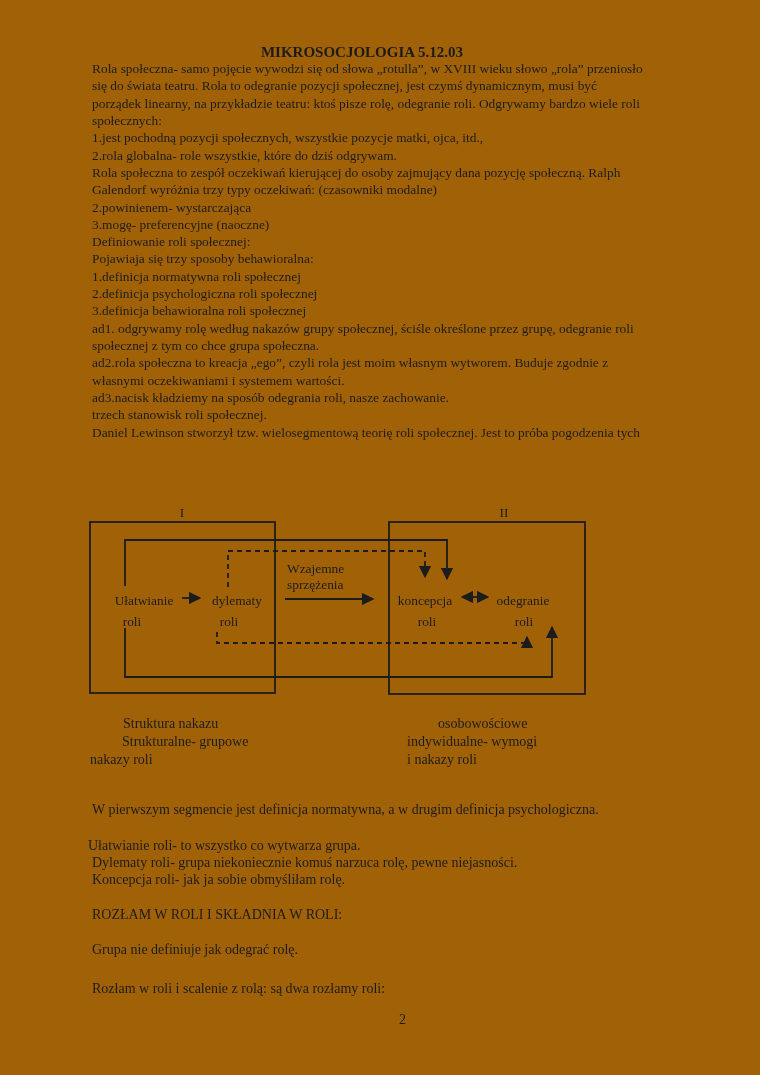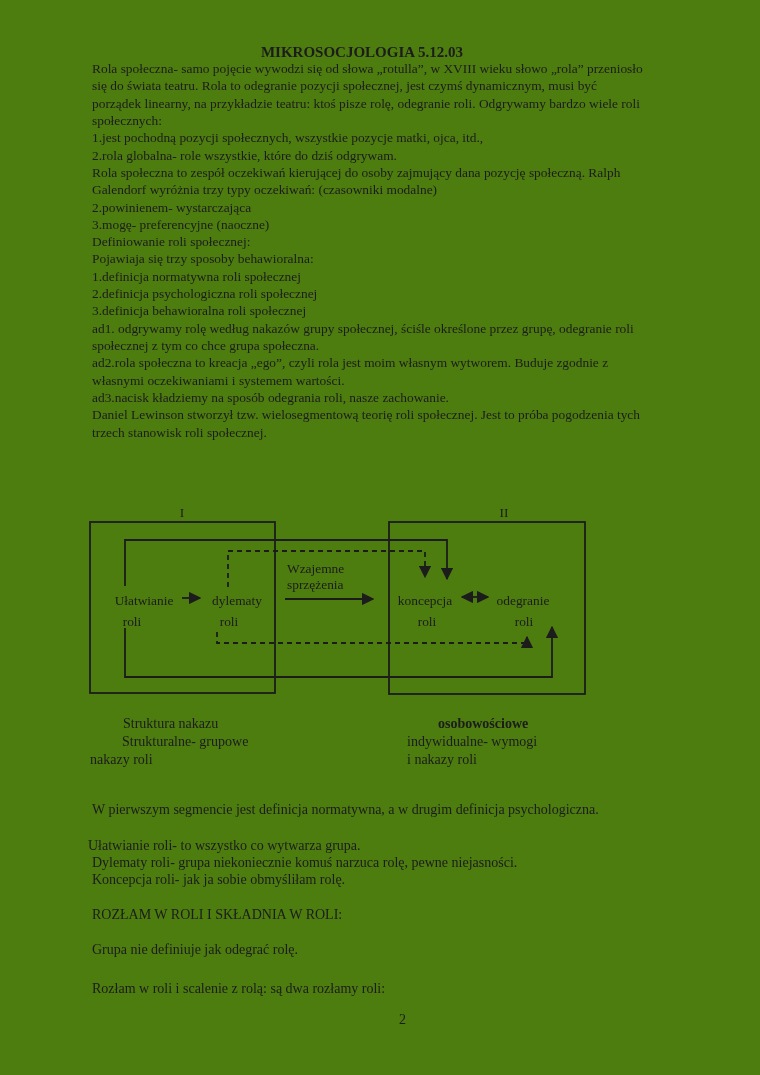--- a/index.html
+++ b/index.html
@@ -1,19 +1,19 @@
 <!DOCTYPE html>
 <html><head>
 <meta charset="utf-8">
 <style>
   html,body{margin:0;padding:0;background:#888;}
   .page{
     position:relative;
     width:760px;height:1075px;
-    background:#4d7c0f;
+    background:#a16207;
     color:#1c1c1c;
     font-family:"Liberation Serif","DejaVu Serif",serif;
     overflow:hidden;
   }
   .title{
     position:absolute;left:92px;top:44px;width:540px;
     text-align:center;font-weight:bold;font-size:15px;white-space:nowrap;
   }
   .body-text{position:absolute;left:92px;top:60px;}
   .line{height:17.32px;line-height:17.32px;font-size:13.4px;white-space:nowrap;}
@@ -45,22 +45,22 @@
     <div class="line">Definiowanie roli społecznej:</div>
     <div class="line">Pojawiaja się trzy sposoby behawioralna:</div>
     <div class="line">1.definicja normatywna roli społecznej</div>
     <div class="line">2.definicja psychologiczna roli społecznej</div>
     <div class="line">3.definicja behawioralna roli społecznej</div>
     <div class="line">ad1. odgrywamy rolę według nakazów grupy społecznej, ściśle określone przez grupę, odegranie roli</div>
     <div class="line">społecznej z tym co chce grupa społeczna.</div>
     <div class="line">ad2.rola społeczna to kreacja „ego”, czyli rola jest moim własnym wytworem. Buduje zgodnie z</div>
     <div class="line">własnymi oczekiwaniami i systemem wartości.</div>
     <div class="line">ad3.nacisk kładziemy na sposób odegrania roli, nasze zachowanie.</div>
+    <div class="line">trzech stanowisk roli społecznej.</div>
     <div class="line">Daniel Lewinson stworzył tzw. wielosegmentową teorię roli społecznej. Jest to próba pogodzenia tych</div>
-    <div class="line">trzech stanowisk roli społecznej.</div>
   </div>
 
   <svg style="position:absolute;left:80px;top:500px;" width="530" height="200" viewBox="0 0 530 200">
     <defs>
       <marker id="arr" viewBox="0 0 10 10" refX="9" refY="5" markerWidth="7" markerHeight="7" orient="auto-start-reverse">
         <path d="M0,0 L10,5 L0,10 z"></path>
       </marker>
     </defs>
 
     <text x="102" y="17" text-anchor="middle">I</text>
@@ -92,21 +92,21 @@
     <text x="443" y="105" text-anchor="middle">odegranie</text>
     <text x="444" y="126" text-anchor="middle">roli</text>
 
     <text x="207" y="73">Wzajemne</text>
     <text x="207" y="89">sprzężenia</text>
   </svg>
 
   <div class="abs" style="left:123px;top:716px;">Struktura nakazu</div>
   <div class="abs" style="left:90px;top:734px;margin-left:32px;">Strukturalne- grupowe</div>
   <div class="abs" style="left:90px;top:752px;">nakazy roli</div>
-  <div class="abs" style="left:438px;top:716px;font-weight:bold;">osobowościowe</div>
+  <div class="abs" style="left:438px;top:716px;">osobowościowe</div>
   <div class="abs" style="left:407px;top:734px;">indywidualne- wymogi</div>
   <div class="abs" style="left:407px;top:752px;">i nakazy roli</div>
 
   <div class="abs" style="left:92px;top:802px;">W pierwszym segmencie jest definicja normatywna, a w drugim definicja psychologiczna.</div>
   <div class="abs" style="left:88px;top:838px;">Ułatwianie roli- to wszystko co wytwarza grupa.</div>
   <div class="abs" style="left:92px;top:855px;">Dylematy roli- grupa niekoniecznie komuś narzuca rolę, pewne niejasności.</div>
   <div class="abs" style="left:92px;top:872px;">Koncepcja roli- jak ja sobie obmyśliłam rolę.</div>
   <div class="abs bold" style="left:92px;top:907px;">ROZŁAM W ROLI I SKŁADNIA W ROLI:</div>
   <div class="abs" style="left:92px;top:942px;">Grupa nie definiuje jak odegrać rolę.</div>
   <div class="abs bold" style="left:92px;top:981px;">Rozłam w roli i scalenie z rolą: są dwa rozłamy roli:</div>

